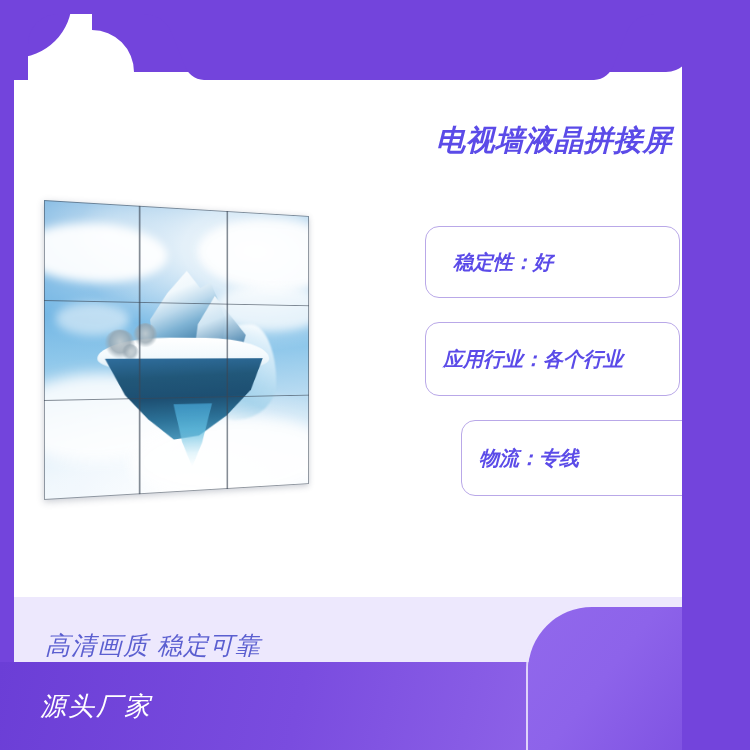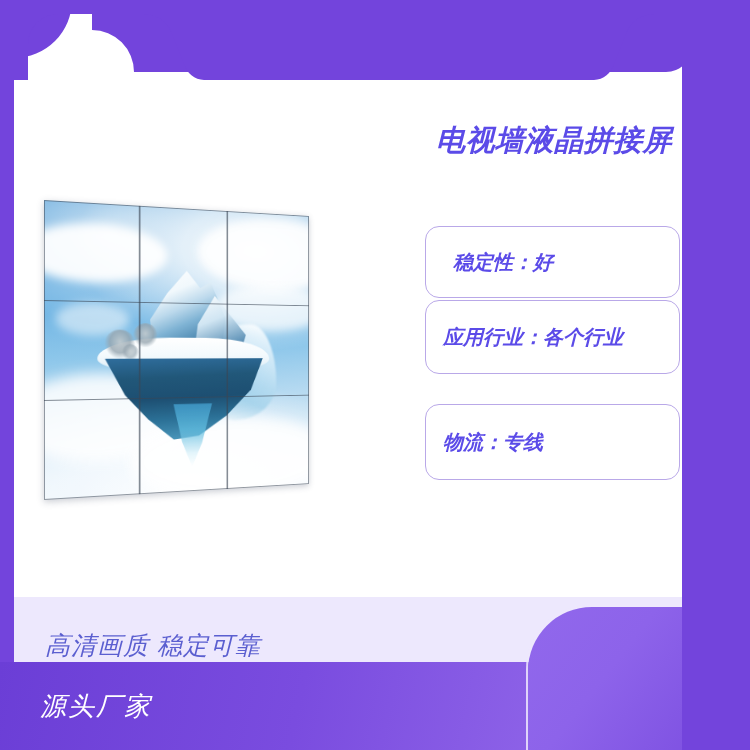--- a/index.html
+++ b/index.html
@@ -171,22 +171,22 @@
     font-size:20px;
     font-weight:bold;
     line-height:1.22;
     box-sizing:border-box;
     padding:12px 14px 12px 17px;
     display:flex;
     align-items:center;
     background:transparent;
   }
   .spec-1{top:226px;height:72px;padding-left:27px;}
-  .spec-2{top:300px;height:74px;text-align:right;}
-  .spec-3{top:404px;height:76px;}
+  .spec-2{top:322px;height:74px;text-align:right;}
+  .spec-3{top:420px;height:76px;margin-left:36px;}
 
   
   .band{
     position:absolute;
     left:14px; top:597px;
     width:722px; height:65px;
     background:#EDE8FD;
     display:flex;
     align-items:flex-end;
   }

